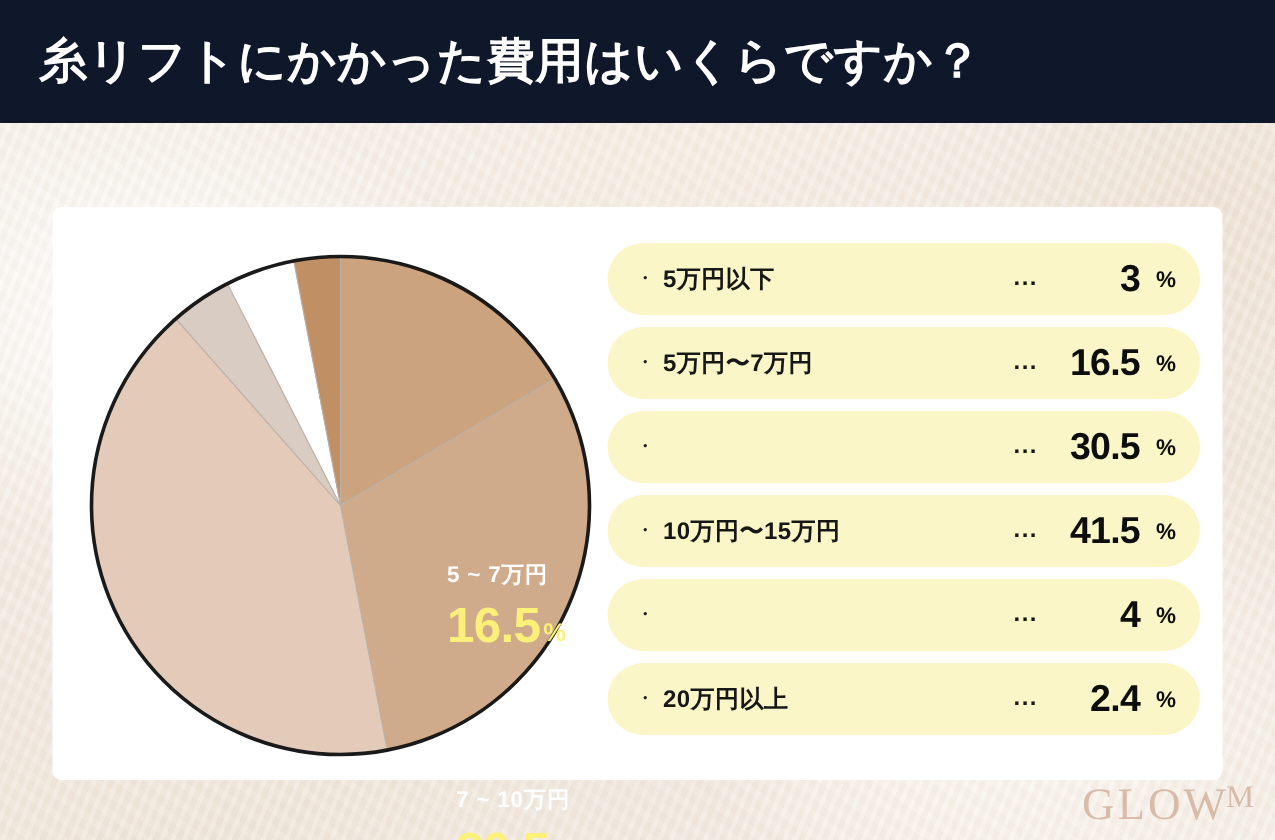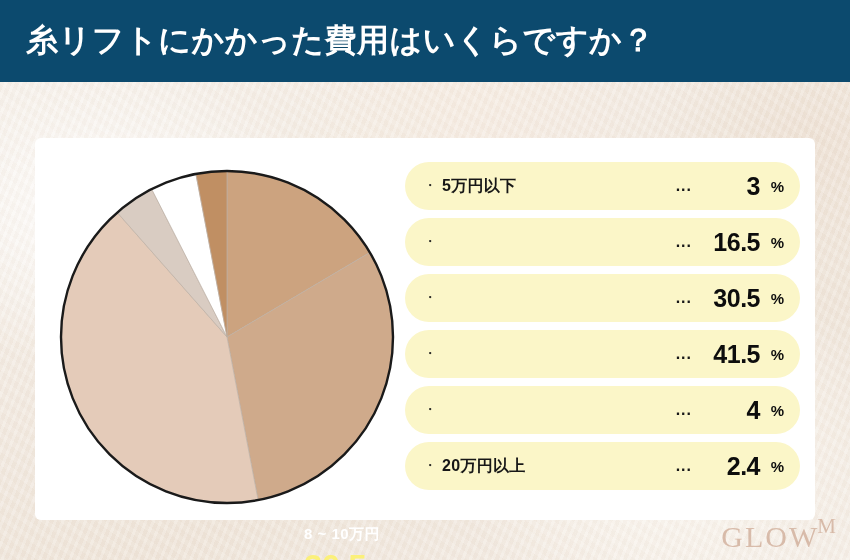--- a/index.html
+++ b/index.html
@@ -22,21 +22,21 @@
   #bg:after{
     content:""; position:absolute; inset:0;
     background:
       repeating-linear-gradient(112deg, rgba(255,255,255,.30) 0 3px, rgba(214,196,178,.12) 3px 7px),
       repeating-linear-gradient(36deg, rgba(255,255,255,.18) 0 5px, rgba(200,180,160,.07) 5px 11px);
     opacity:.55;
   }
   
   #header{
     position:absolute; left:0; top:0; width:850px; height:82px;
-    background:#0c4a6e;
+    background:#0f172a;
     display:flex; align-items:center;
     z-index:5;
   }
   #header-title{
     color:#ffffff;
     font-size:32px;
     font-weight:bold;
     letter-spacing:.5px;
     padding-left:26px;
     white-space:nowrap;
@@ -113,21 +113,21 @@
   }
   .lg-pct{
     font-size:15px; font-weight:bold; color:#0d0d0d;
     width:24px; text-align:right; padding-left:3px;
   }
 
   
   #logo{
     position:absolute; right:16px; bottom:6px;
     z-index:7;
-    display:flex; align-items:flex-start;
+    display:flex; align-items:center;
     opacity:.65;
   }
   #logo-text{
     font-family:"Liberation Serif","DejaVu Serif",serif;
     font-size:30px; letter-spacing:2px;
     color:#c9a089;
   }
   #logo-mark{
     font-family:"Liberation Serif","DejaVu Serif",serif;
     font-size:21px; color:#c9a089;
@@ -152,50 +152,56 @@
         <path d="M 169 169 L 169.00 3.00 A 166 166 0 0 1 311.88 84.50 Z" fill="#CCA37F" stroke="#bdb0a5" stroke-width="0.7"></path>
         <path d="M 169 169 L 311.88 84.50 A 166 166 0 0 1 200.11 332.06 Z" fill="#CFAA8B" stroke="#bdb0a5" stroke-width="0.7"></path>
         <path d="M 169 169 L 200.11 332.06 A 166 166 0 0 1 59.22 44.48 Z" fill="#E4CBB9" stroke="#bdb0a5" stroke-width="0.7"></path>
         <path d="M 169 169 L 59.22 44.48 A 166 166 0 0 1 93.64 21.09 Z" fill="#D9CCC2" stroke="#bdb0a5" stroke-width="0.7"></path>
         <path d="M 169 169 L 93.64 21.09 A 166 166 0 0 1 137.89 5.94 Z" fill="#FFFFFF" stroke="#bdb0a5" stroke-width="0.7"></path>
         <path d="M 169 169 L 137.89 5.94 A 166 166 0 0 1 169.00 3.00 Z" fill="#C08F63" stroke="#bdb0a5" stroke-width="0.7"></path>
       </g>
     <circle cx="169" cy="169" r="166" fill="none" stroke="#1a1a1a" stroke-width="2.4"></circle>
   </svg>
 
+  <div class="pie-label" id="label-165">
+    <span class="pl-name">5 ~ 7万円</span>
+    <span class="pl-val">16.5</span><span class="pl-pct">%</span>
+  </div>
 
   <div class="pie-label" id="label-305">
-    <span class="pl-name">8 ~ 10万円</span>
+    <span class="pl-name">7 ~ 10万円</span>
     <span class="pl-val">30.5</span>
   </div>
 
 </div>
 
 <div id="legend">
     <div class="legend-row" style="background: rgb(251, 246, 200);">
       <span class="lg-bullet">・</span>
       <span class="lg-name">5万円以下</span>
       <span class="lg-dots">...</span>
       <span class="lg-val">3</span>
       <span class="lg-pct">%</span>
     </div>
     <div class="legend-row" style="background: rgb(251, 246, 200);">
       <span class="lg-bullet">・</span>
+      <span class="lg-name">5万円〜7万円</span>
       <span class="lg-dots">...</span>
       <span class="lg-val">16.5</span>
       <span class="lg-pct">%</span>
     </div>
     <div class="legend-row" style="background: rgb(251, 246, 200);">
       <span class="lg-bullet">・</span>
       <span class="lg-dots">...</span>
       <span class="lg-val">30.5</span>
       <span class="lg-pct">%</span>
     </div>
     <div class="legend-row" style="background: rgb(251, 246, 200);">
       <span class="lg-bullet">・</span>
+      <span class="lg-name">10万円〜15万円</span>
       <span class="lg-dots">...</span>
       <span class="lg-val">41.5</span>
       <span class="lg-pct">%</span>
     </div>
     <div class="legend-row" style="background: rgb(251, 246, 200);">
       <span class="lg-bullet">・</span>
       <span class="lg-dots">...</span>
       <span class="lg-val">4</span>
       <span class="lg-pct">%</span>
     </div>

